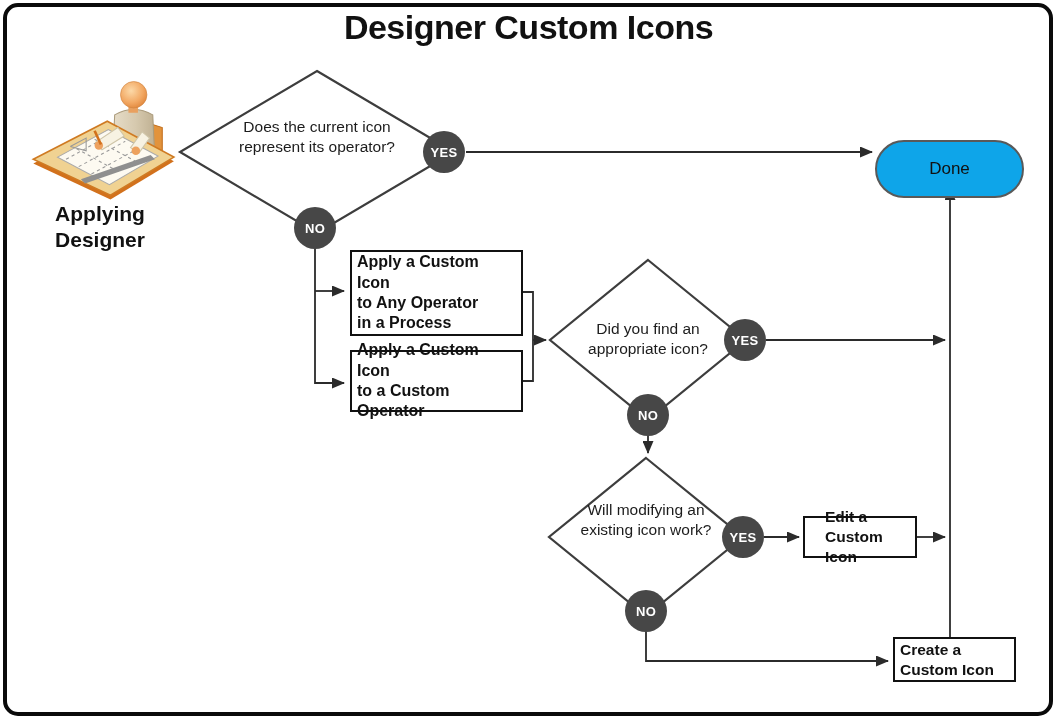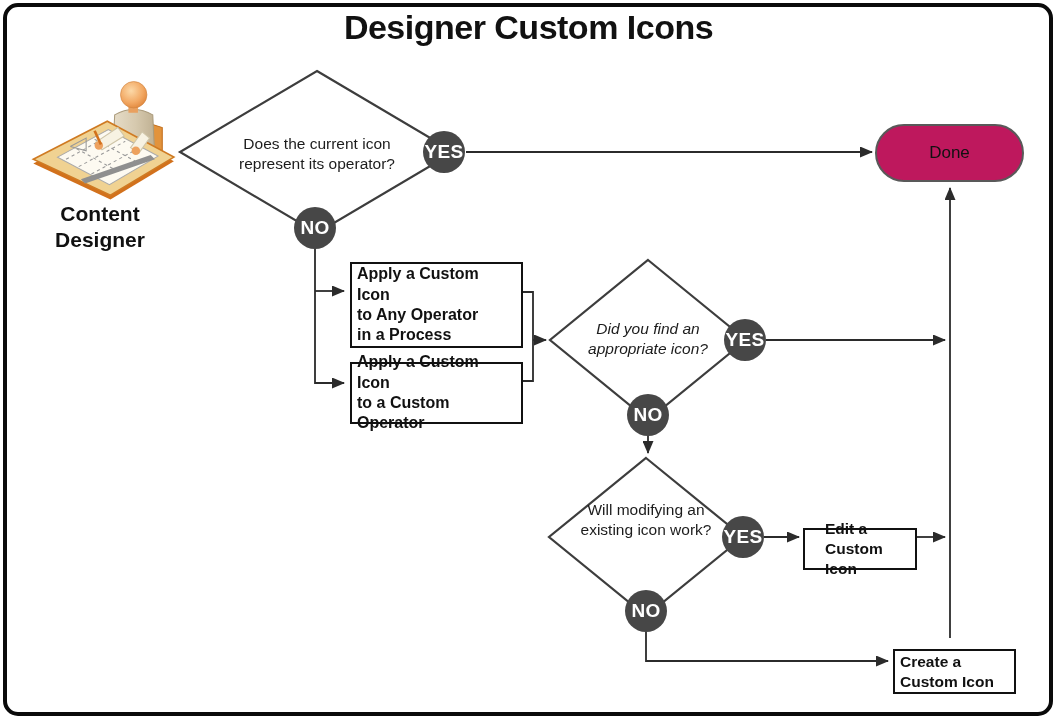--- a/index.html
+++ b/index.html
@@ -4,26 +4,26 @@
 <style>
   html,body{margin:0;padding:0;background:#ffffff;}
   body{width:1057px;height:720px;overflow:hidden;font-family:"Liberation Sans",sans-serif;}
   .stage{position:relative;width:1057px;height:720px;background:#ffffff;}
   .frame{position:absolute;left:3px;top:3px;right:4px;bottom:4px;border:4px solid #0a0a0a;border-radius:15px;}
   .title{position:absolute;left:0;top:8px;width:100%;text-align:center;font-size:34px;font-weight:700;color:#111;letter-spacing:-0.5px;}
   .wires{position:absolute;left:0;top:0;}
   .ml{white-space:pre-line;}
   .q{position:absolute;text-align:center;font-size:15.5px;color:#1c1c1c;line-height:1.32;font-weight:400;}
   .badge{position:absolute;width:42px;height:42px;border-radius:50%;background:#474747;color:#fff;
-         display:flex;align-items:center;justify-content:center;font-size:19px;font-weight:600;letter-spacing:.3px;}
+         display:flex;align-items:center;justify-content:center;font-size:13px;font-weight:600;letter-spacing:.3px;}
   .box{position:absolute;box-sizing:border-box;background:#fff;border:2.5px solid #111;
-       display:flex;align-items:center;padding:2px 5px;font-size:16px;font-weight:700;color:#111;line-height:1.28;margin-top:12px;}
+       display:flex;align-items:center;padding:2px 5px;font-size:16px;font-weight:700;color:#111;line-height:1.28;}
   .box.small{font-weight:600;font-size:15.5px;}
-  .capsule{position:absolute;box-sizing:border-box;background:#be185d;border:2px solid #595959;border-radius:29px;
-           display:flex;align-items:center;justify-content:center;font-size:17px;color:#111;}
+  .capsule{position:absolute;box-sizing:border-box;background:#0ea5e9;border:2px solid #595959;border-radius:29px;
+           display:flex;align-items:center;justify-content:center;font-size:17px;color:#111;margin-top:16px;}
   .clipart{position:absolute;left:28px;top:72px;width:148px;height:128px;}
   .actor{position:absolute;left:15px;top:201px;width:170px;text-align:center;font-size:21px;font-weight:700;color:#111;line-height:1.25;}
 </style>
 </head>
 <body>
 
 <div class="stage">
   <div class="frame"></div>
 
   <div class="title">Designer Custom Icons</div>
@@ -89,26 +89,26 @@
       <polygon points="50,101 116,78 120,82 54,105" fill="#8f8f8f"></polygon>
 
       <polygon points="85,52 64,66 70,73 91,60" fill="#f7f2e2" stroke="#cfc5a8" stroke-width="1"></polygon>
       <polygon points="108,56 97,71 105,76 115,62" fill="#f7f2e2" stroke="#cfc5a8" stroke-width="1"></polygon>
       <circle cx="67" cy="69" r="4" fill="#eda15e"></circle>
       <circle cx="102" cy="74" r="4" fill="#eda15e"></circle>
 
       <line x1="63" y1="55" x2="69" y2="68" stroke="#d2711c" stroke-width="2.5"></line>
     </svg>
   </div>
-  <div class="actor ml">Content
+  <div class="actor ml">Applying
 Designer</div>
 
-  <div class="q ml" style="left:197px;top:134px;width:240px;">Does the current icon
+  <div class="q ml" style="left:197px;top:117px;width:240px;">Does the current icon
 represent its operator?</div>
-  <div class="q ml" style="left:553px;top:319px;width:190px;font-style:italic;">Did you find an
+  <div class="q ml" style="left:553px;top:319px;width:190px;">Did you find an
 appropriate icon?</div>
   <div class="q ml" style="left:551px;top:500px;width:190px;">Will modifying an
 existing icon work?</div>
 
   <div class="badge" style="left:423px;top:131px;">YES</div>
   <div class="badge" style="left:294px;top:207px;">NO</div>
   <div class="badge" style="left:724px;top:319px;">YES</div>
   <div class="badge" style="left:627px;top:394px;">NO</div>
   <div class="badge" style="left:722px;top:516px;">YES</div>
   <div class="badge" style="left:625px;top:590px;">NO</div>

